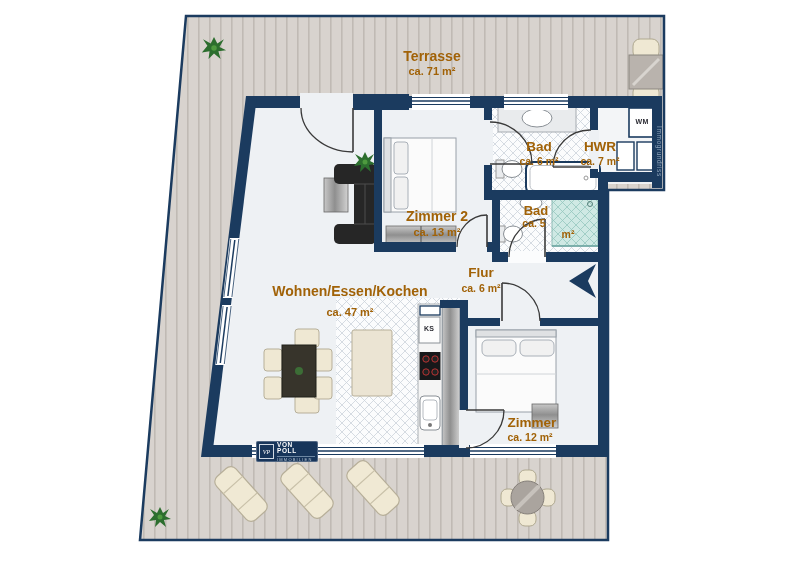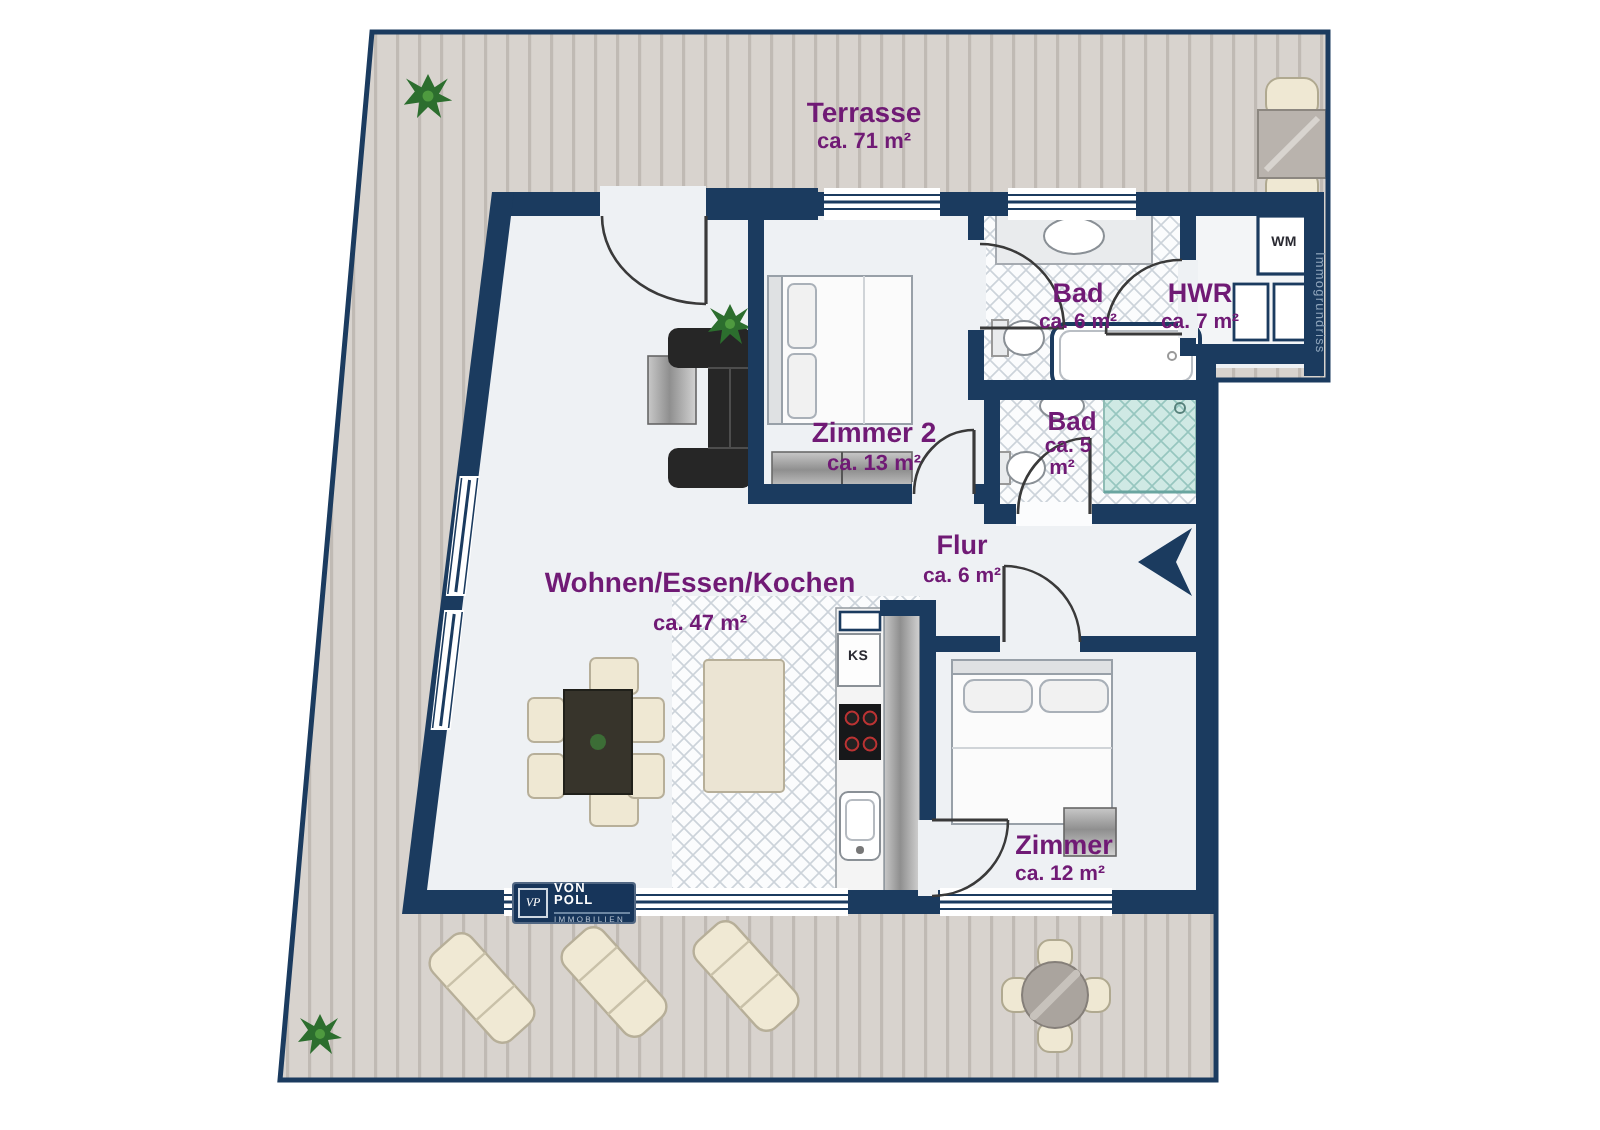--- a/index.html
+++ b/index.html
@@ -1,20 +1,20 @@
 <!DOCTYPE html>
 <html><head>
 <meta charset="utf-8">
 <style>
   html,body{margin:0;padding:0;background:#ffffff;}
   .stage{position:relative;width:800px;height:565px;background:#ffffff;overflow:hidden;
          font-family:"Liberation Sans", sans-serif;}
   .stage svg{position:absolute;left:0;top:0;}
   .lbl{position:absolute;transform:translateX(-50%);white-space:nowrap;
-       color:#701a75;font-weight:700;text-align:center;line-height:1;}
+       color:#a16207;font-weight:700;text-align:center;line-height:1;}
   .room-name{font-size:13.5px;}
   .room-name.big{font-size:14px;}
   .room-area{font-size:10.5px;}
   .tiny-lbl{font-size:7px;color:#2a2a32;letter-spacing:.2px;}
   .logo{position:absolute;left:256px;top:441px;width:62px;height:21px;background:#17355a;
         border-radius:2px;display:flex;align-items:center;gap:3px;padding:0 3px;box-sizing:border-box;
         box-shadow:0 0 0 1px rgba(255,255,255,.25) inset;}
   .logo .vp{width:13px;height:13px;border:1px solid #cfd8e2;color:#ffffff;font-size:6px;
         font-family:"Liberation Serif", serif;font-style:italic;display:flex;align-items:center;
         justify-content:center;flex:0 0 auto;}
@@ -263,21 +263,21 @@
 <div class="lbl room-area" style="left:539px;top:156px;">ca. 6 m²</div>
 
 <div class="lbl room-name" style="left:600px;top:140px;">HWR</div>
 <div class="lbl room-area" style="left:600px;top:156px;">ca. 7 m²</div>
 
 <div class="lbl room-name big" style="left:437px;top:209px;">Zimmer 2</div>
 <div class="lbl room-area" style="left:437px;top:227px;font-size:11px;">ca. 13 m²</div>
 
 <div class="lbl room-name" style="left:536px;top:204px;font-size:13px;">Bad</div>
 <div class="lbl room-area" style="left:534px;top:218px;">ca. 5</div>
-<div class="lbl room-area" style="left:531px;top:229px;">m²</div>
+<div class="lbl room-area" style="left:568px;top:229px;">m²</div>
 
 <div class="lbl room-name" style="left:481px;top:266px;text-align:right;">Flur</div>
 <div class="lbl room-area" style="left:481px;top:283px;">ca. 6 m²</div>
 
 <div class="lbl room-name big" style="left:350px;top:284px;">Wohnen/Essen/Kochen</div>
 <div class="lbl room-area" style="left:350px;top:307px;font-size:11px;">ca. 47 m²</div>
 
 <div class="lbl room-name" style="left:532px;top:416px;">Zimmer</div>
 <div class="lbl room-area" style="left:530px;top:432px;">ca. 12 m²</div>
 

